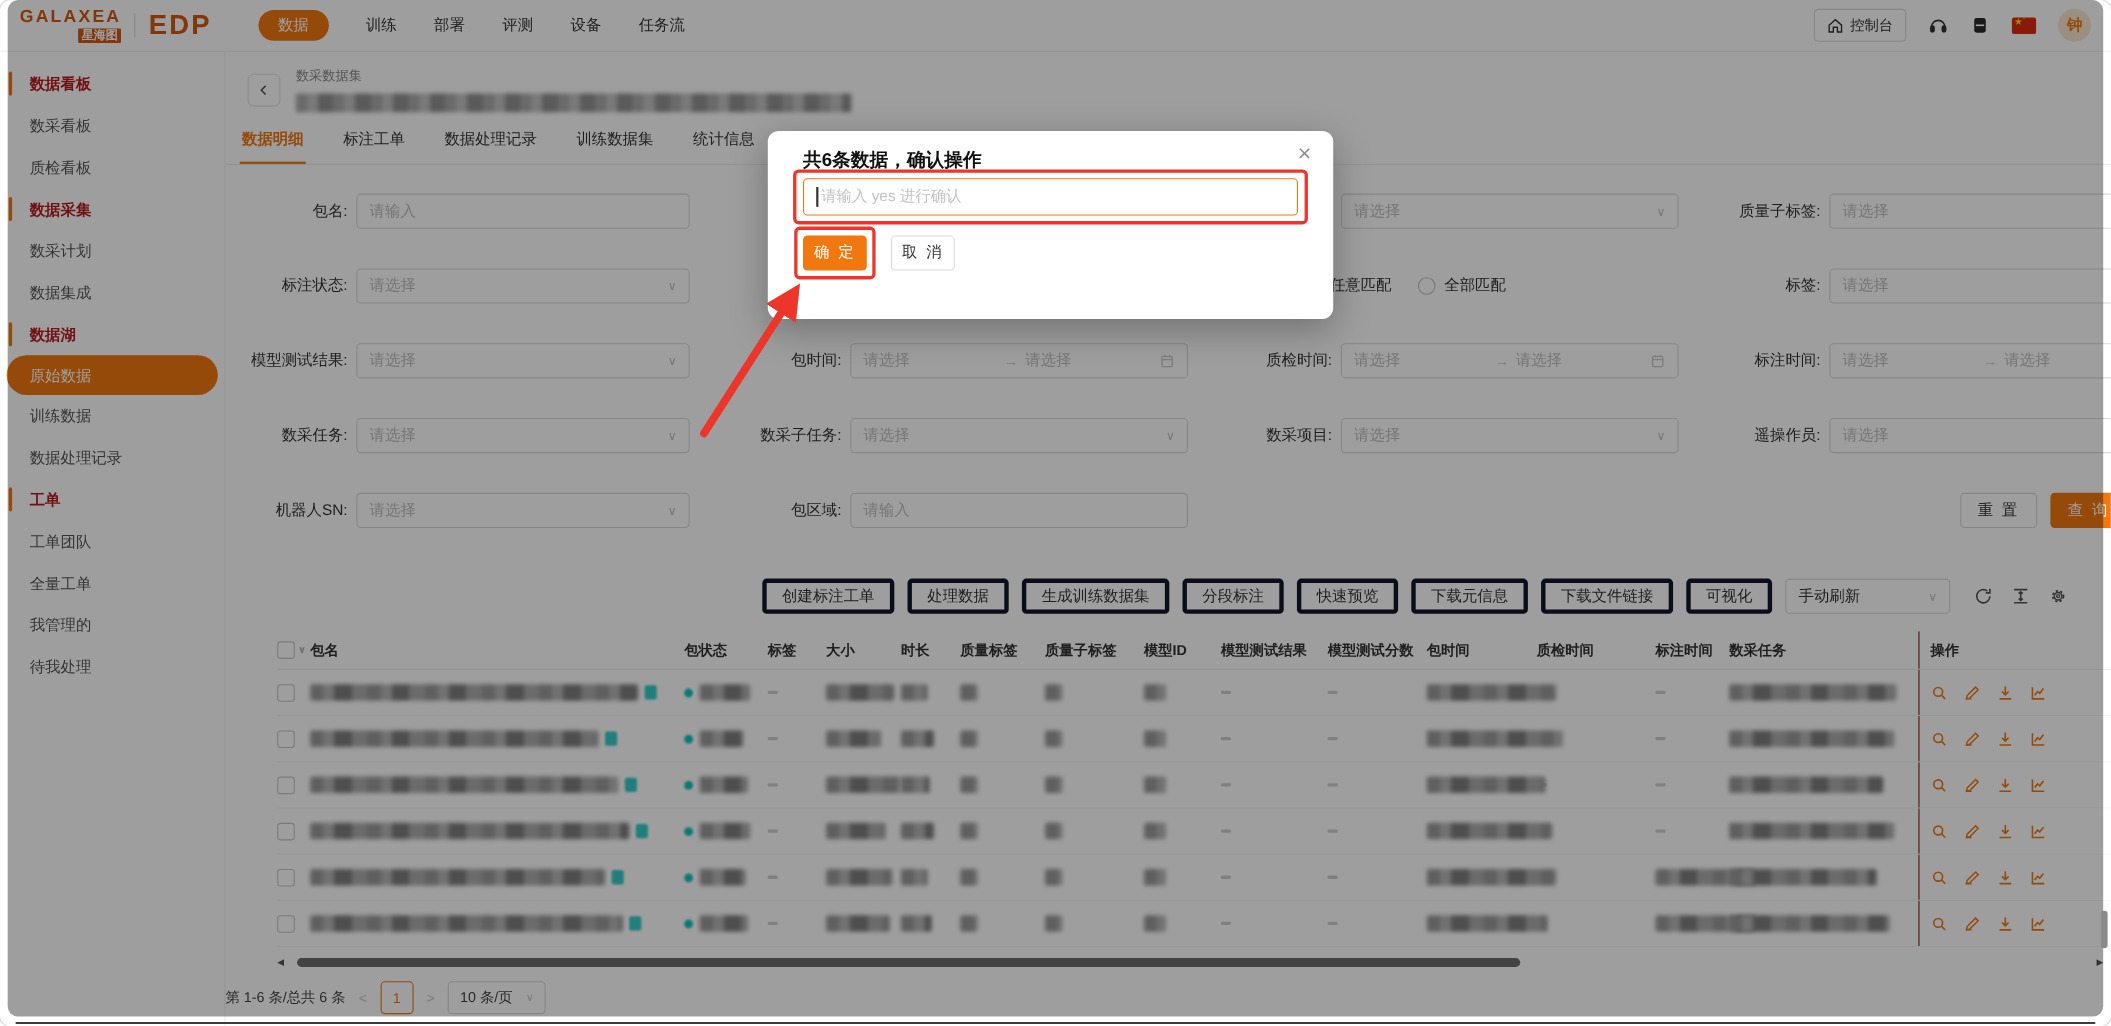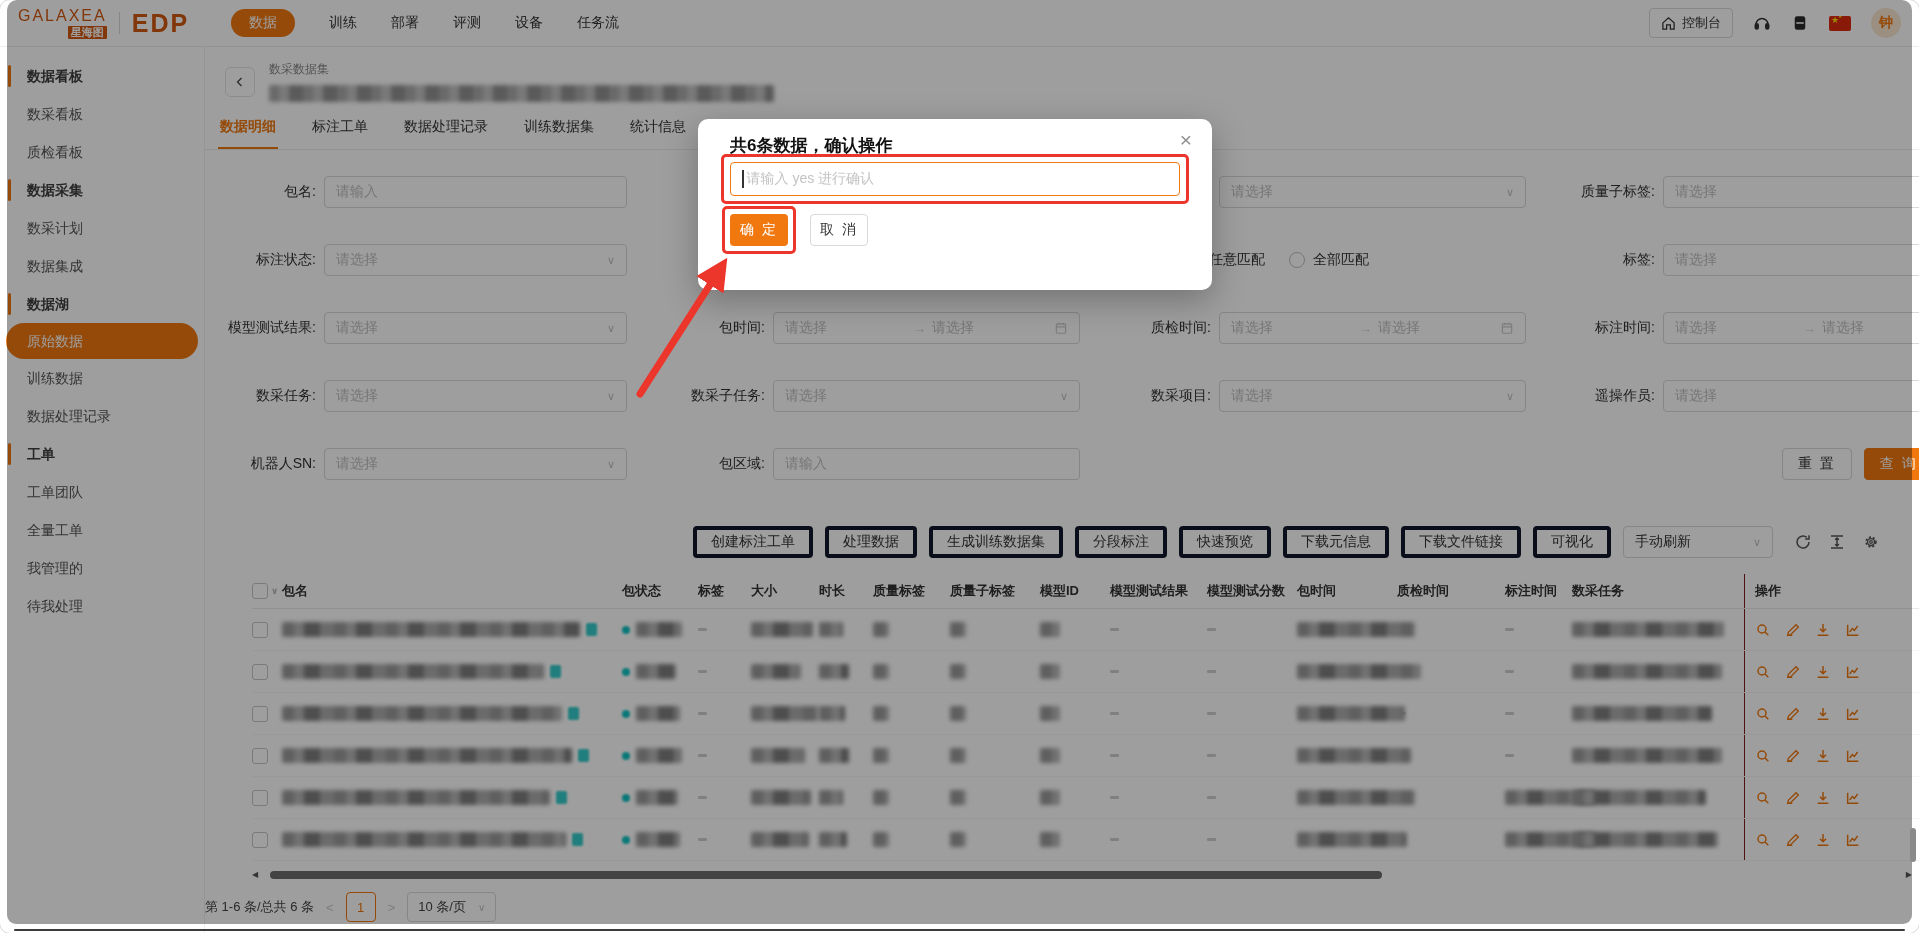--- a/index.html
+++ b/index.html
@@ -1,39 +1,39 @@
 <!DOCTYPE html>
 <html style="--primary: #f0780f; --brand: #d15a10; --teal: #13c2c2; --annotation: #ec352b;"><head>
 <meta charset="utf-8">
 <style>
   html,body{margin:0;padding:0;background:#fff;font-family:"Liberation Sans","DejaVu Sans",sans-serif;}
   #app{position:relative;width:1919px;height:933px;background:#fff;overflow:hidden;border-radius:10px;outline:1px solid #d8d8d8;}
   
   header{height:47px;display:flex;align-items:center;padding:0 18px;border-bottom:1px solid #ededed;box-sizing:border-box;}
   .brand{display:flex;align-items:center;gap:12px;}
   .logo{display:flex;flex-direction:column;align-items:flex-end;line-height:1;}
-  .logo-en{font-size:16px;font-weight:400;letter-spacing:2px;color:var(--brand,#d15a10);}
+  .logo-en{font-size:16px;font-weight:700;letter-spacing:2px;color:var(--brand,#d15a10);}
   .logo-cn{font-size:11px;font-weight:700;color:#fff;background:var(--brand,#d15a10);padding:1px 3px;margin-top:2px;border-radius:1px;}
   .vdiv{width:1px;height:22px;background:#d9d9d9;}
   .product{font-size:25px;font-weight:800;letter-spacing:2px;color:var(--brand,#d15a10);}
   nav.top{display:flex;align-items:center;gap:34px;margin-left:42px;}
   .nav-item{font-size:14px;color:#333;padding:5px 0;cursor:pointer;white-space:nowrap;}
   .nav-item.active{background:var(--primary,#f0780f);color:#fff;padding:5px 18px;border-radius:16px;}
   .nav-right{margin-left:auto;display:flex;align-items:center;gap:20px;}
   .console-btn{display:flex;align-items:center;gap:6px;border:1px solid #d9d9d9;background:#fff;border-radius:4px;height:30px;padding:0 11px;font-size:13px;color:#333;}
   .ic{width:18px;height:18px;display:inline-block;}
   .flag{width:22px;height:15px;background:#de2910;border-radius:2px;position:relative;overflow:hidden;}
   .flag .st{position:absolute;left:2px;top:-1px;color:#ffde00;font-size:9px;}
   .flag .st2{position:absolute;left:9px;top:-3px;color:#ffde00;font-size:5px;}
   .avatar{width:30px;height:30px;border-radius:50%;background:#fbe7d2;color:var(--primary,#f0780f);font-size:14px;font-weight:700;display:flex;align-items:center;justify-content:center;}
   
   .body{display:flex;height:886px;}
   aside{width:205px;box-sizing:border-box;border-right:1px solid #f0f0f0;padding-top:10px;flex:none;}
   .side-item{height:38px;line-height:38px;padding-left:27px;font-size:14px;color:#555;position:relative;cursor:pointer;white-space:nowrap;}
-  .side-item.header{font-weight:700;color:#404040;}
+  .side-item.header{font-weight:700;color:#b91c1c;}
   .side-item.header::before{content:'';position:absolute;left:8px;top:8px;bottom:8px;width:3px;background:var(--primary,#f0780f);border-radius:2px;}
   .side-item.active{background:var(--primary,#f0780f);color:#fff;border-radius:18px;margin:0 6px;padding-left:21px;height:36px;line-height:36px;}
   main{flex:1;position:relative;overflow:hidden;}
   
   .crumbs{display:flex;gap:14px;padding:14px 0 0 20px;align-items:flex-start;}
   .back-btn{width:30px;height:30px;border:1px solid #e2e2e2;border-radius:6px;background:#fff;display:flex;align-items:center;justify-content:center;margin-top:6px;}
   .crumb-label{font-size:12px;color:#8a8a8a;}
   .crumb-title{margin-top:7px;}
   
   .tabs{display:flex;gap:32px;margin-top:12px;padding-left:13px;border-bottom:1px solid #ececec;}

